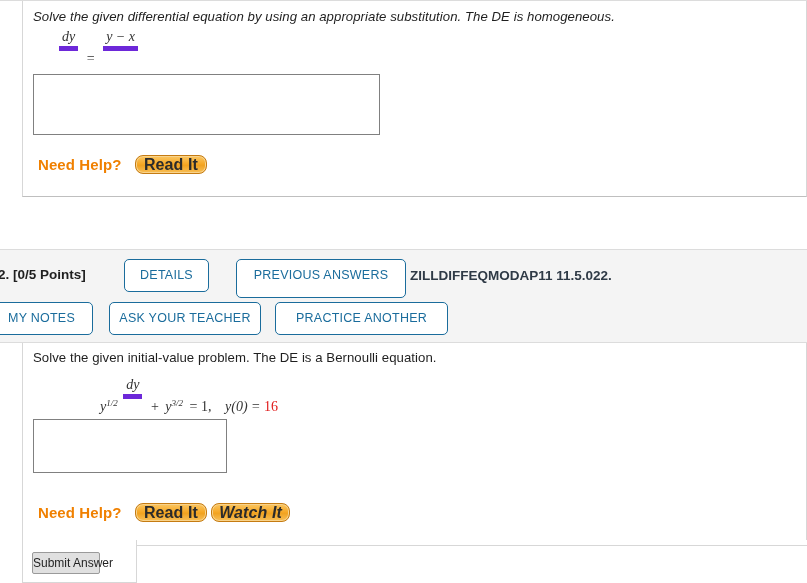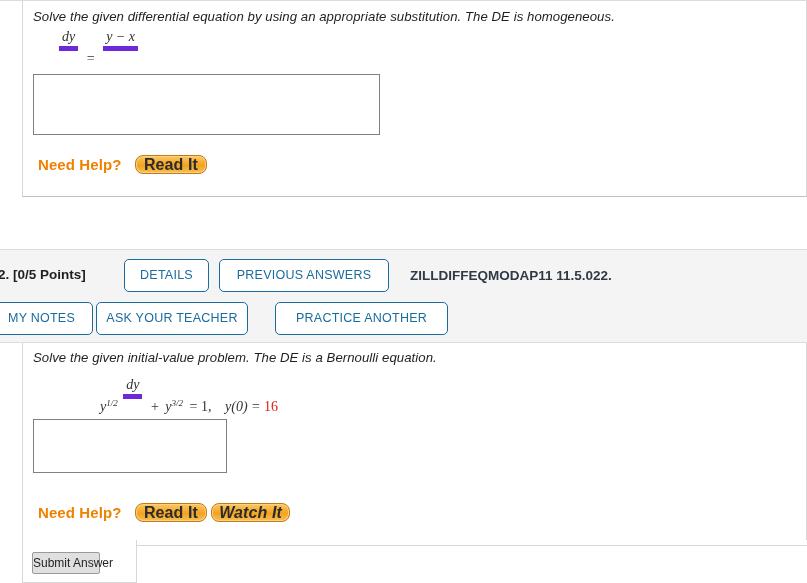--- a/index.html
+++ b/index.html
@@ -169,37 +169,36 @@
     border: 1px solid #1a6c9c;
     border-radius: 5px;
     color: #1a6c9c;
     font-size: 12.5px;
     text-align: center;
     white-space: nowrap;
     cursor: pointer;
     letter-spacing: 0.25px;
   }
   #btn-details  { left: 124px; top: 9px;  width: 85px;  height: 33px; line-height: 31px; }
-  #btn-previous { left: 219px; top: 9px;  width: 170px; height: 33px; line-height: 31px; }
+  #btn-previous { left: 236px; top: 9px;  width: 170px; height: 39px; line-height: 31px; }
   #btn-mynotes  { left: -10px; top: 52px; width: 103px; height: 33px; line-height: 31px; }
-  #btn-ask      { left: 96px; top: 52px; width: 152px; height: 33px; line-height: 31px; }
+  #btn-ask      { left: 109px; top: 52px; width: 152px; height: 33px; line-height: 31px; }
   #btn-practice { left: 275px; top: 52px; width: 173px; height: 33px; line-height: 31px; }
 
   
   #problem-2-body {
     position: absolute;
     left: 22px;
     top: 343px;
     width: 785px;
     height: 197px;
     border-left: 1px solid #d7d7d7;
     border-right: 1px solid #d7d7d7;
     box-sizing: border-box;
     background: #ffffff;
-    font-style: italic;
   }
   #p2-prompt { left: 10px; top: 7px; }
 
   
   #submit-area {
     position: absolute;
     left: 22px;
     top: 540px;
     width: 115px;
     height: 43px;

